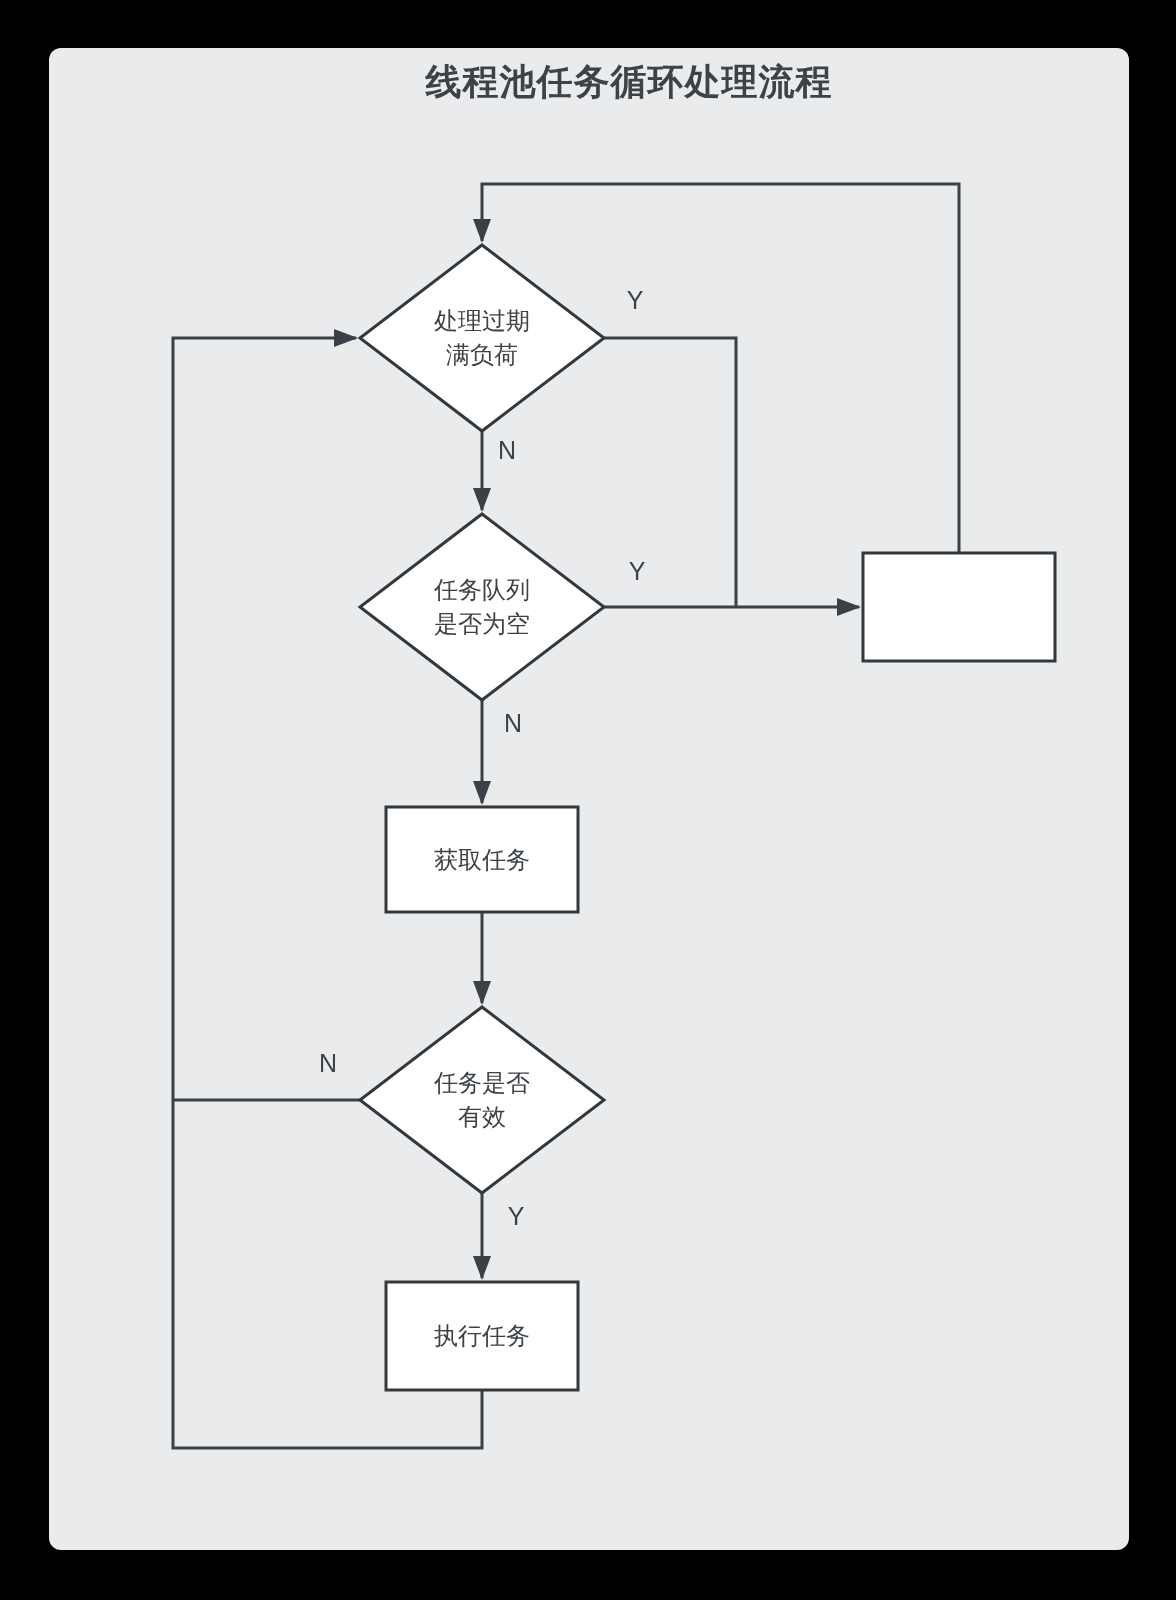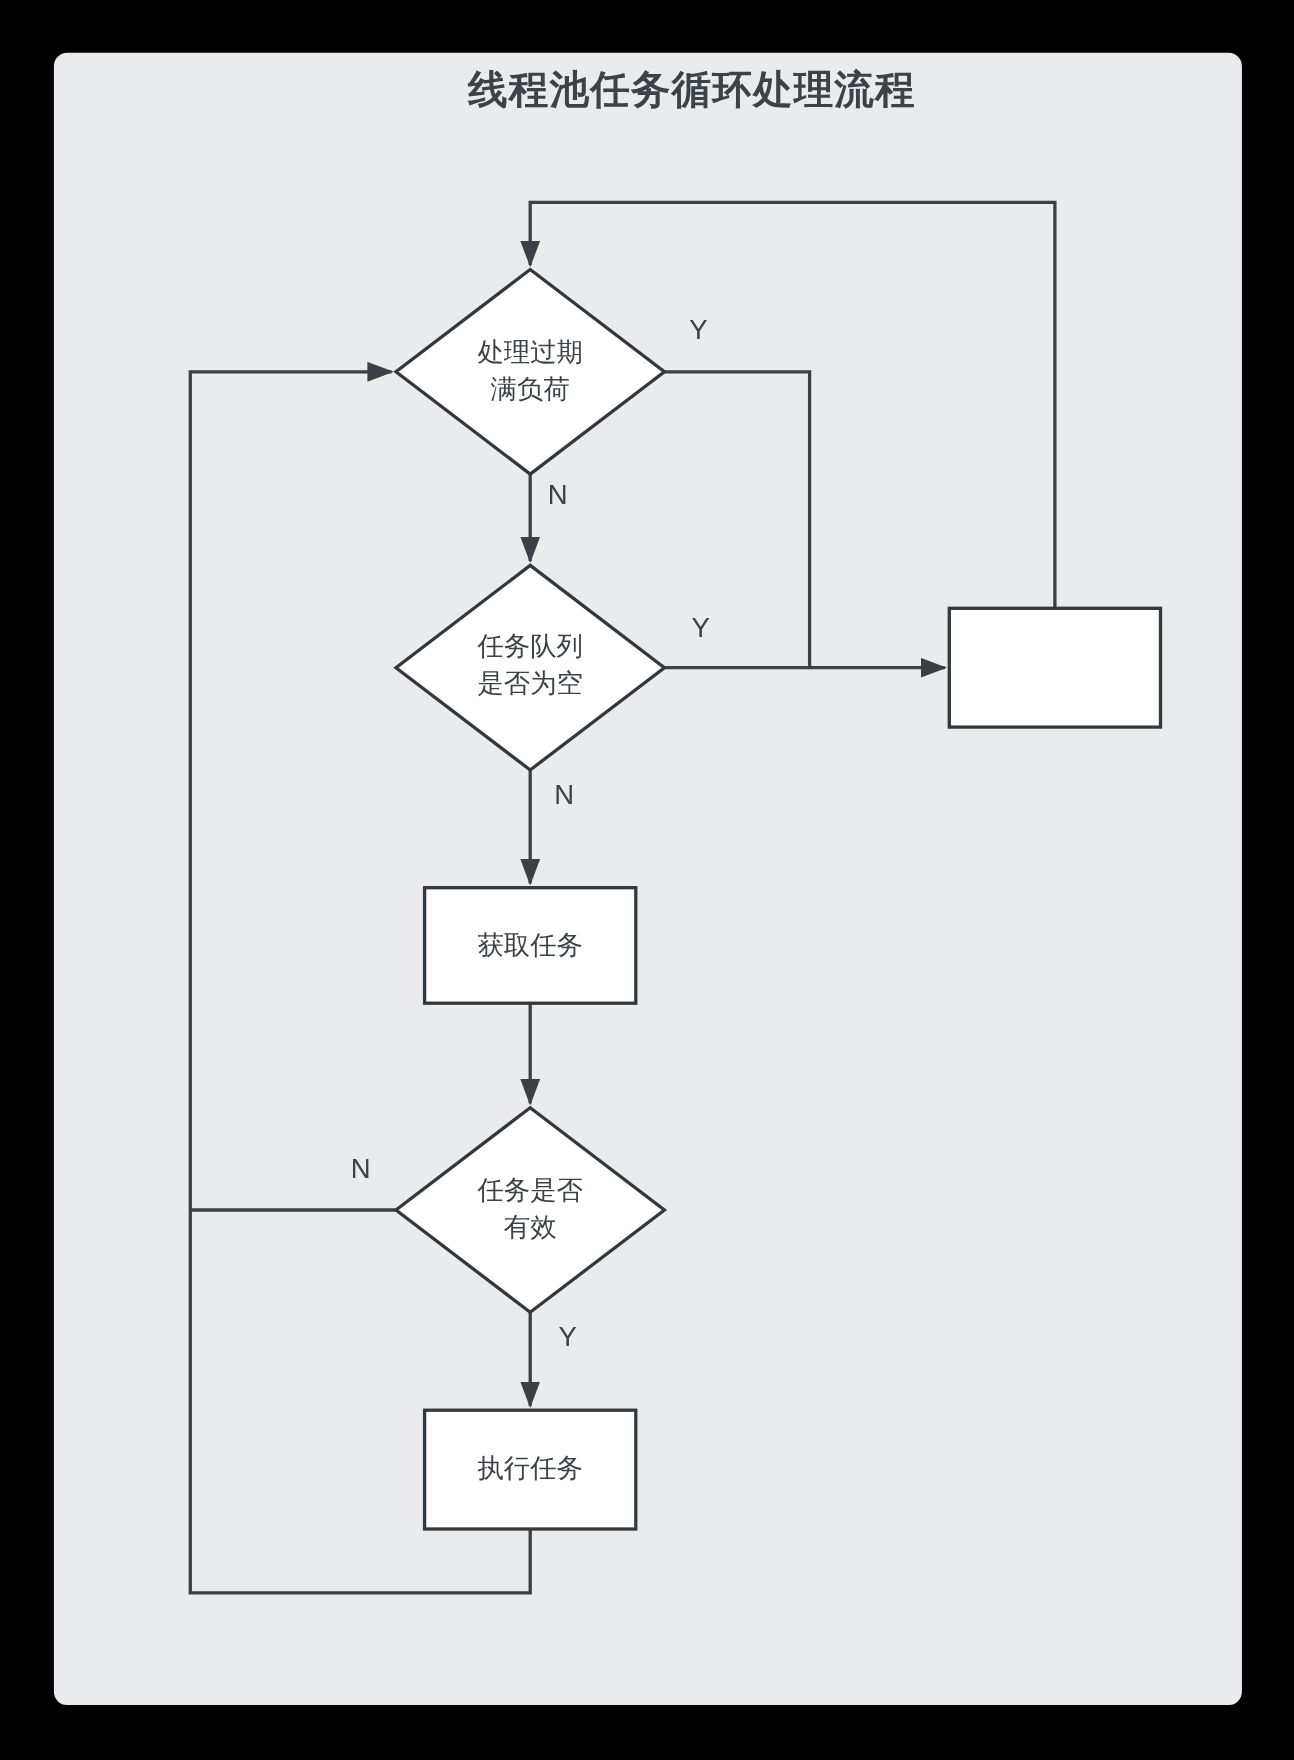--- a/index.html
+++ b/index.html
@@ -74,21 +74,21 @@
     <rect class="shape" x="337" y="759" width="192" height="105"></rect>
     <polygon class="shape" points="433,959 555,1052 433,1145 311,1052"></polygon>
     <rect class="shape" x="337" y="1234" width="192" height="108"></rect>
     <rect class="shape" x="814" y="505" width="192" height="108"></rect>
   </svg>
 
   <div class="diagram-title">线程池任务循环处理流程</div>
 
   <div class="node-label" style="left:333px;top:250px;width:200px;height:80px;">处理过期
 满负荷</div>
-  <div class="node-label" style="left:333px;top:519px;width:200px;height:80px;font-family:Liberation Mono, monospace;">任务队列
+  <div class="node-label" style="left:333px;top:519px;width:200px;height:80px;">任务队列
 是否为空</div>
   <div class="node-label" style="left:337px;top:759px;width:192px;height:105px;">获取任务</div>
   <div class="node-label" style="left:333px;top:1012px;width:200px;height:80px;">任务是否
 有效</div>
   <div class="node-label" style="left:337px;top:1234px;width:192px;height:108px;text-align:center;">执行任务</div>
 
   <div class="edge-label" style="left:564px;top:230px;">Y</div>
   <div class="edge-label" style="left:436px;top:380px;">N</div>
   <div class="edge-label" style="left:566px;top:501px;">Y</div>
   <div class="edge-label" style="left:442px;top:653px;">N</div>

